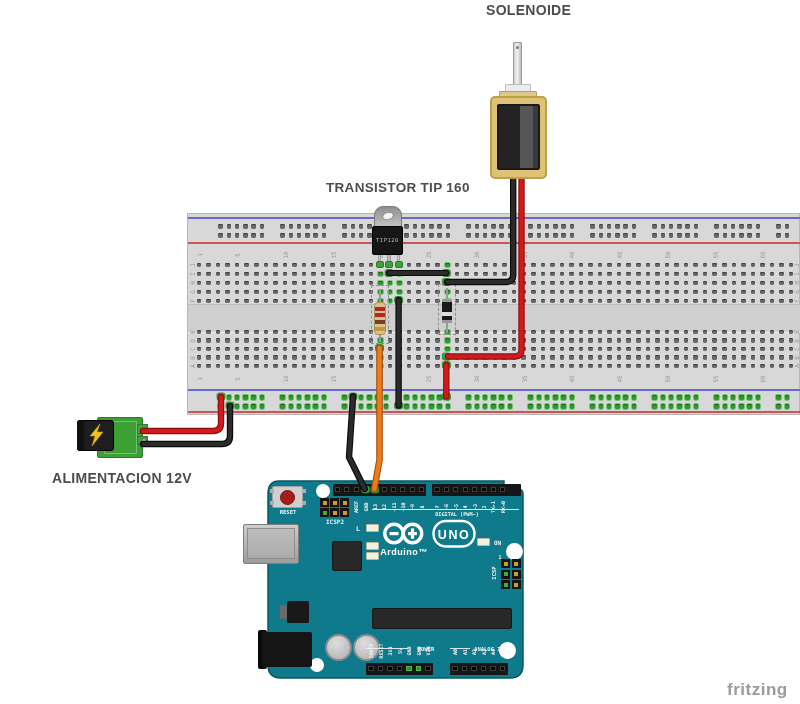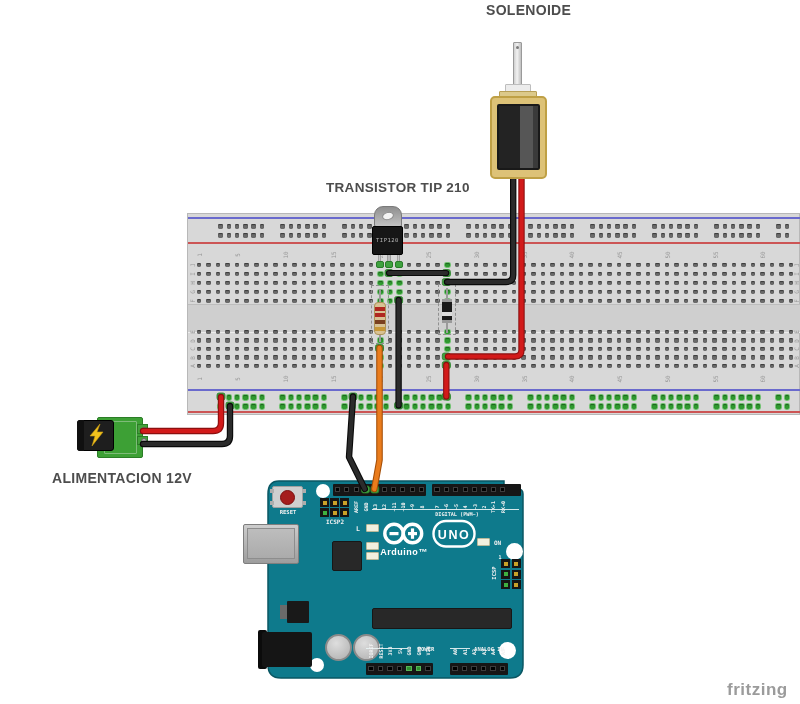--- a/index.html
+++ b/index.html
@@ -93,21 +93,21 @@
   .reg-tab{position:absolute;left:280px;top:605px;width:8px;height:14px;background:#6a6a6a;}
   .reg-body{position:absolute;left:287px;top:601px;width:22px;height:22px;background:#191919;border-radius:1px;}
   svg{position:absolute;left:0;top:0;pointer-events:none;}
 </style>
 </head>
 <body>
 
 <div id="stage">
 
   <div class="lbl gray" style="left:486px;top:2px;">SOLENOIDE</div>
-  <div class="lbl gray" style="left:326px;top:180px;font-size:13.5px;">TRANSISTOR TIP 210</div>
+  <div class="lbl gray" style="left:326px;top:180px;font-size:13.5px;">TRANSISTOR TIP 160</div>
   <div class="lbl red" style="left:246px;top:306px;font-size:14.5px;">RESISTENCIA 220Ω</div>
   <div class="lbl red" style="left:465px;top:309px;">DIODO</div>
   <div class="lbl gray" style="left:52px;top:470px;">ALIMENTACION 12V</div>
   <div class="watermark">fritzing</div>
 
   <div id="breadboard">
     <div class="bb-line" style="top:3px;background:#6a6acd;"></div>
     <div class="bb-line" style="top:28px;background:#cc5555;"></div>
     <div class="bb-channel"></div>
     <div class="bb-line" style="top:175px;background:#6a6acd;"></div>

